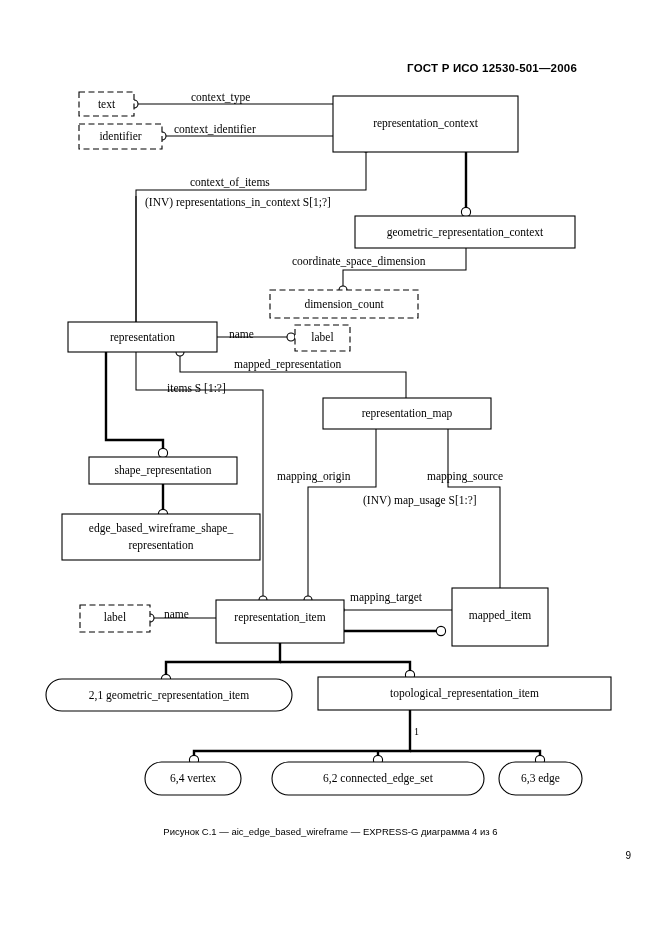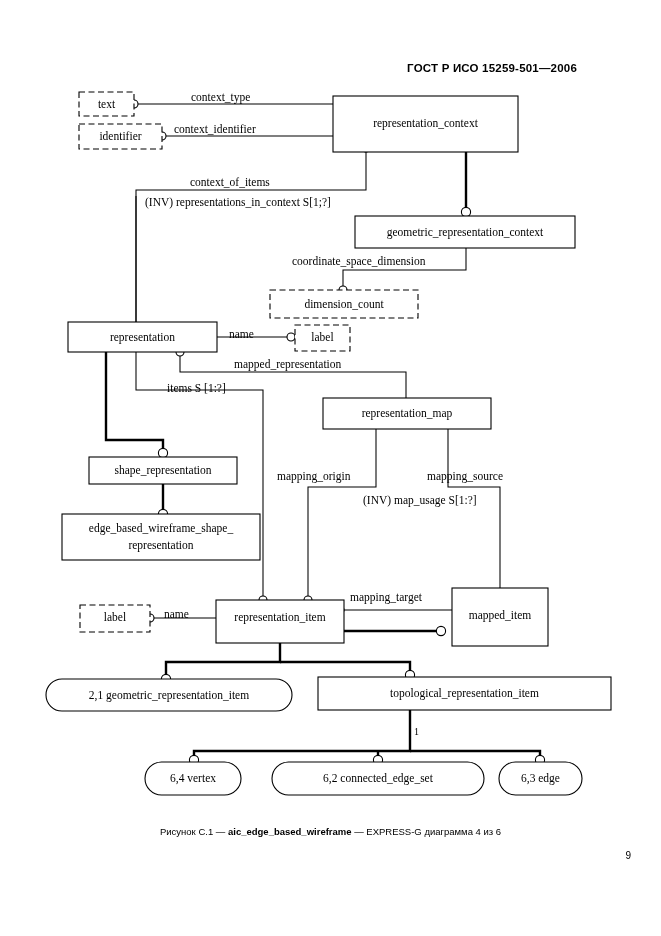--- a/index.html
+++ b/index.html
@@ -46,21 +46,21 @@
     position: absolute;
     left: 0;
     top: 826px;
     width: 661px;
     text-align: center;
     font-family: "Liberation Sans", "DejaVu Sans", sans-serif;
     font-size: 9.5px;
     white-space: nowrap;
   }
   .figure-caption .bold {
-    font-weight: bold;
+    font-weight: normal;
   }
   .page-number {
     position: absolute;
     right: 30px;
     top: 850px;
     font-family: "Liberation Sans", "DejaVu Sans", sans-serif;
     font-size: 10px;
   }
   
   .ent-box {
@@ -110,21 +110,21 @@
     fill: #ffffff;
     stroke: #000000;
     stroke-width: 1.1;
   }
 </style>
 </head>
 <body>
 
 <div class="page">
 
-  <div class="doc-header">ГОСТ Р ИСО 15259-501—2006</div>
+  <div class="doc-header">ГОСТ Р ИСО 12530-501—2006</div>
 
   <svg id="diagram-svg" viewBox="0 0 661 936">
 
     <g>
       <path class="link-thin" d="M 333 104 L 130 104"></path>
       <circle class="node-circle" cx="134" cy="104" r="4"></circle>
     </g>
 
     <g>
       <path class="link-thin" d="M 333 136 L 158 136"></path>

